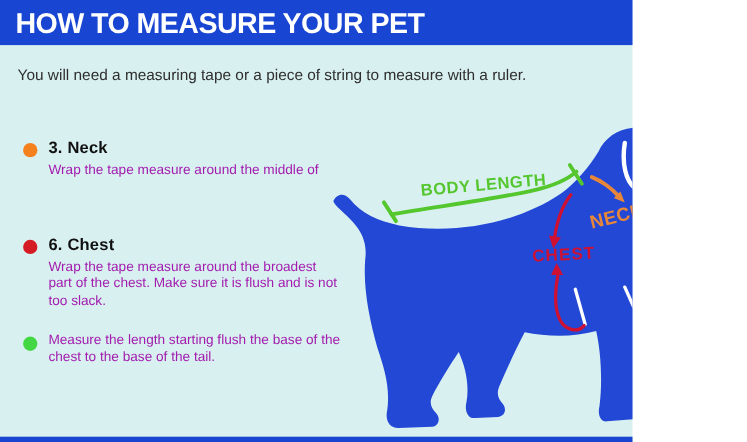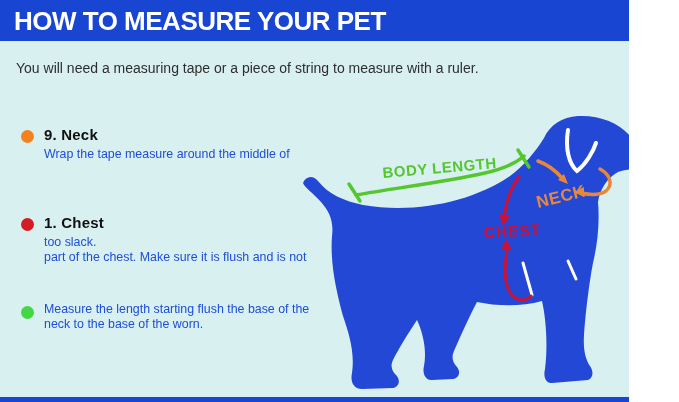--- a/index.html
+++ b/index.html
@@ -1,66 +1,67 @@
 <!DOCTYPE html>
 <html><head>
 <meta charset="utf-8">
 <style>
   html,body{margin:0;padding:0;}
   body{font-family:"Liberation Sans",sans-serif;}
-  .canvas{position:relative;width:629px;height:402px;background:#d9f0f0;overflow:hidden;}
+  .canvas{position:relative;width:575px;height:402px;background:#d9f0f0;overflow:hidden;}
   .header{position:absolute;left:0;top:0;width:679px;height:41px;background:#1845d1;}
   .header-title{position:absolute;left:14px;top:6px;font-size:26px;font-weight:800;color:#ffffff;letter-spacing:-0.5px;white-space:nowrap;}
   .bottom-strip{position:absolute;left:0;bottom:0;width:679px;height:5px;background:#1845d1;}
   .intro{position:absolute;left:16px;top:58px;}
   .intro-line{font-size:14px;color:#2e2e2e;line-height:21px;white-space:nowrap;}
   .step{position:absolute;left:18px;width:310px;}
   .step-bullet{position:absolute;left:3px;top:4px;width:13px;height:13px;border-radius:50%;}
   .step-content{margin-left:26px;}
   .step-title{font-size:15px;font-weight:bold;color:#101010;margin:0 0 4px 0;letter-spacing:0.2px;}
-  .step-line{font-size:12.4px;color:#1d4ed8;line-height:15.4px;white-space:nowrap;}
+  .step-line{font-size:12.4px;color:#a21caf;line-height:15.4px;white-space:nowrap;}
   #step-1{top:126px;} #step-2{top:214px;} #step-3{top:302px;}
   .diagram{position:absolute;left:280px;top:105px;width:399px;height:297px;}
   svg text{font-family:"Liberation Sans",sans-serif;font-weight:bold;}
 </style>
 </head>
 <body>
 
 <div class="canvas" style="background: rgb(217, 240, 240);">
 
   <div class="header" style="background: rgb(24, 69, 209);">
     <div class="header-title" style="color: rgb(255, 255, 255);">HOW TO MEASURE YOUR PET</div>
   </div>
 
   <div class="intro">
     <div class="intro-line">You will need a measuring tape or a piece of string to measure with a ruler.</div>
   </div>
 
   <div class="step" id="step-1">
     <span class="step-bullet" style="background: rgb(245, 128, 30);"></span>
     <div class="step-content">
-      <div class="step-title">9. Neck</div>
+      <div class="step-title">3. Neck</div>
       <div class="step-line">Wrap the tape measure around the middle of</div>
     </div>
   </div>
 
   <div class="step" id="step-2">
     <span class="step-bullet" style="background: rgb(213, 28, 36);"></span>
     <div class="step-content">
-      <div class="step-title">1. Chest</div>
+      <div class="step-title">6. Chest</div>
+      <div class="step-line">Wrap the tape measure around the broadest</div>
+      <div class="step-line">part of the chest. Make sure it is flush and is not</div>
       <div class="step-line">too slack.</div>
-      <div class="step-line">part of the chest. Make sure it is flush and is not</div>
     </div>
   </div>
 
   <div class="step" id="step-3">
     <span class="step-bullet" style="background: rgb(67, 216, 67);"></span>
     <div class="step-content">
       <div class="step-line">Measure the length starting flush the base of the</div>
-      <div class="step-line">neck to the base of the worn.</div>
+      <div class="step-line">chest to the base of the tail.</div>
     </div>
   </div>
 
   <div class="diagram">
     <svg width="399" height="297" viewBox="0 0 399 297">
 
       <path d="M 23 78
            C 26 71 33 70 38 76
            C 48 89 64 96 83 100
            C 135 109 192 97 230 71

